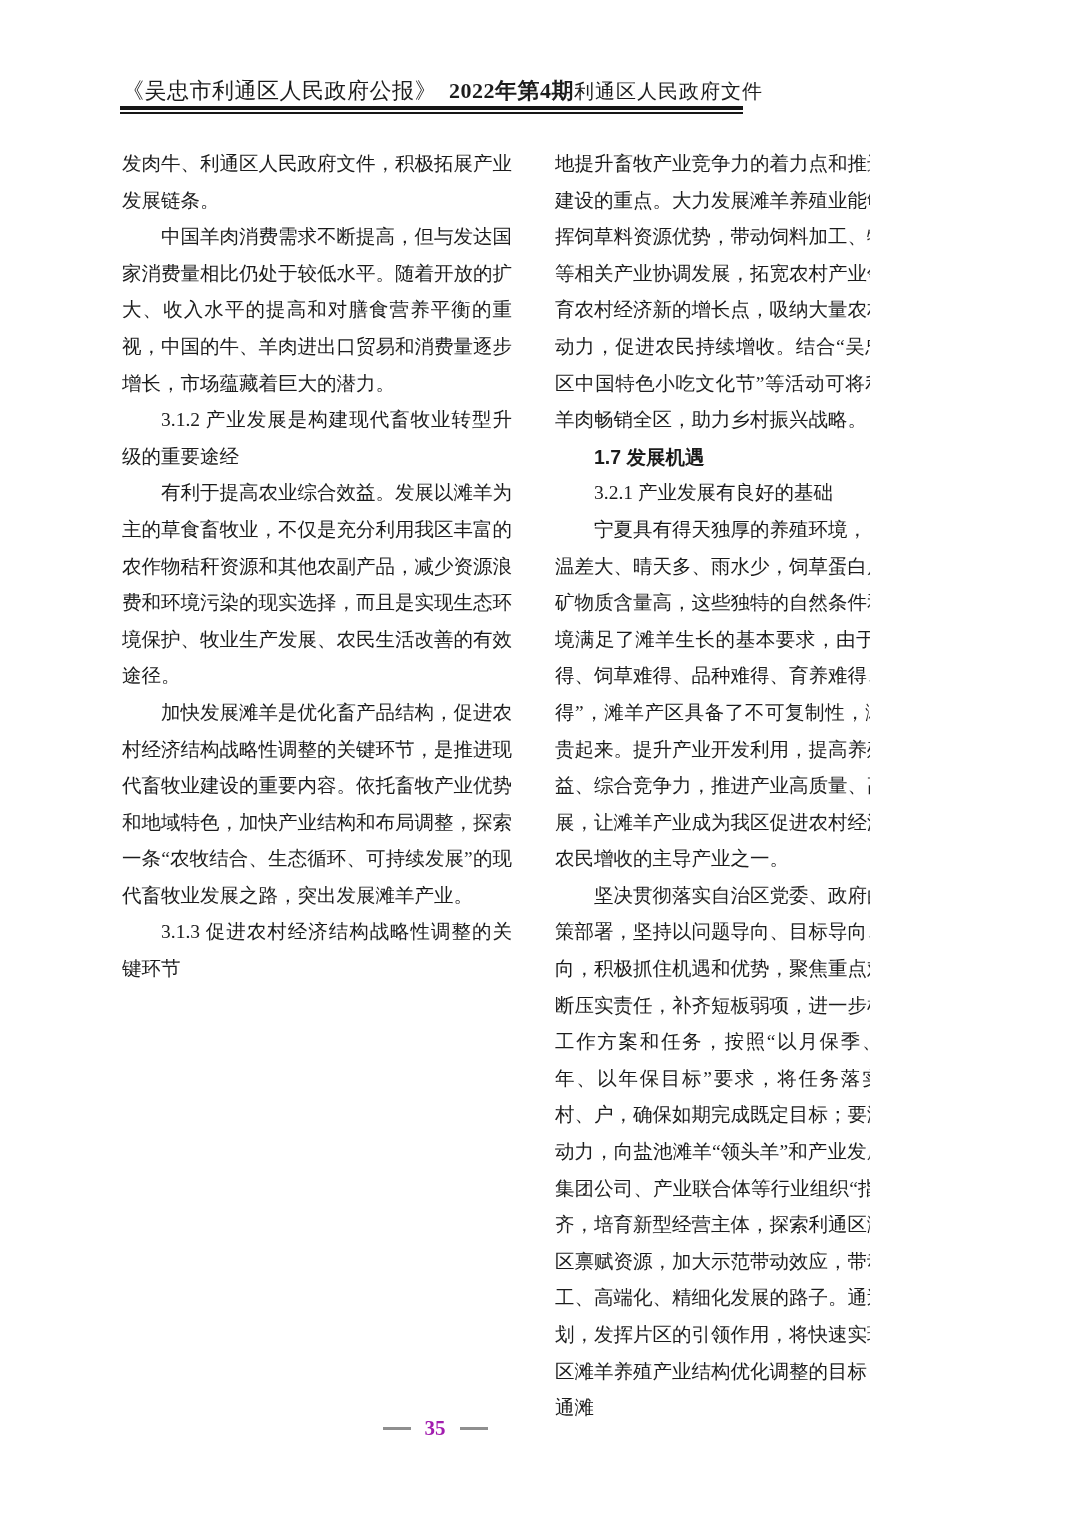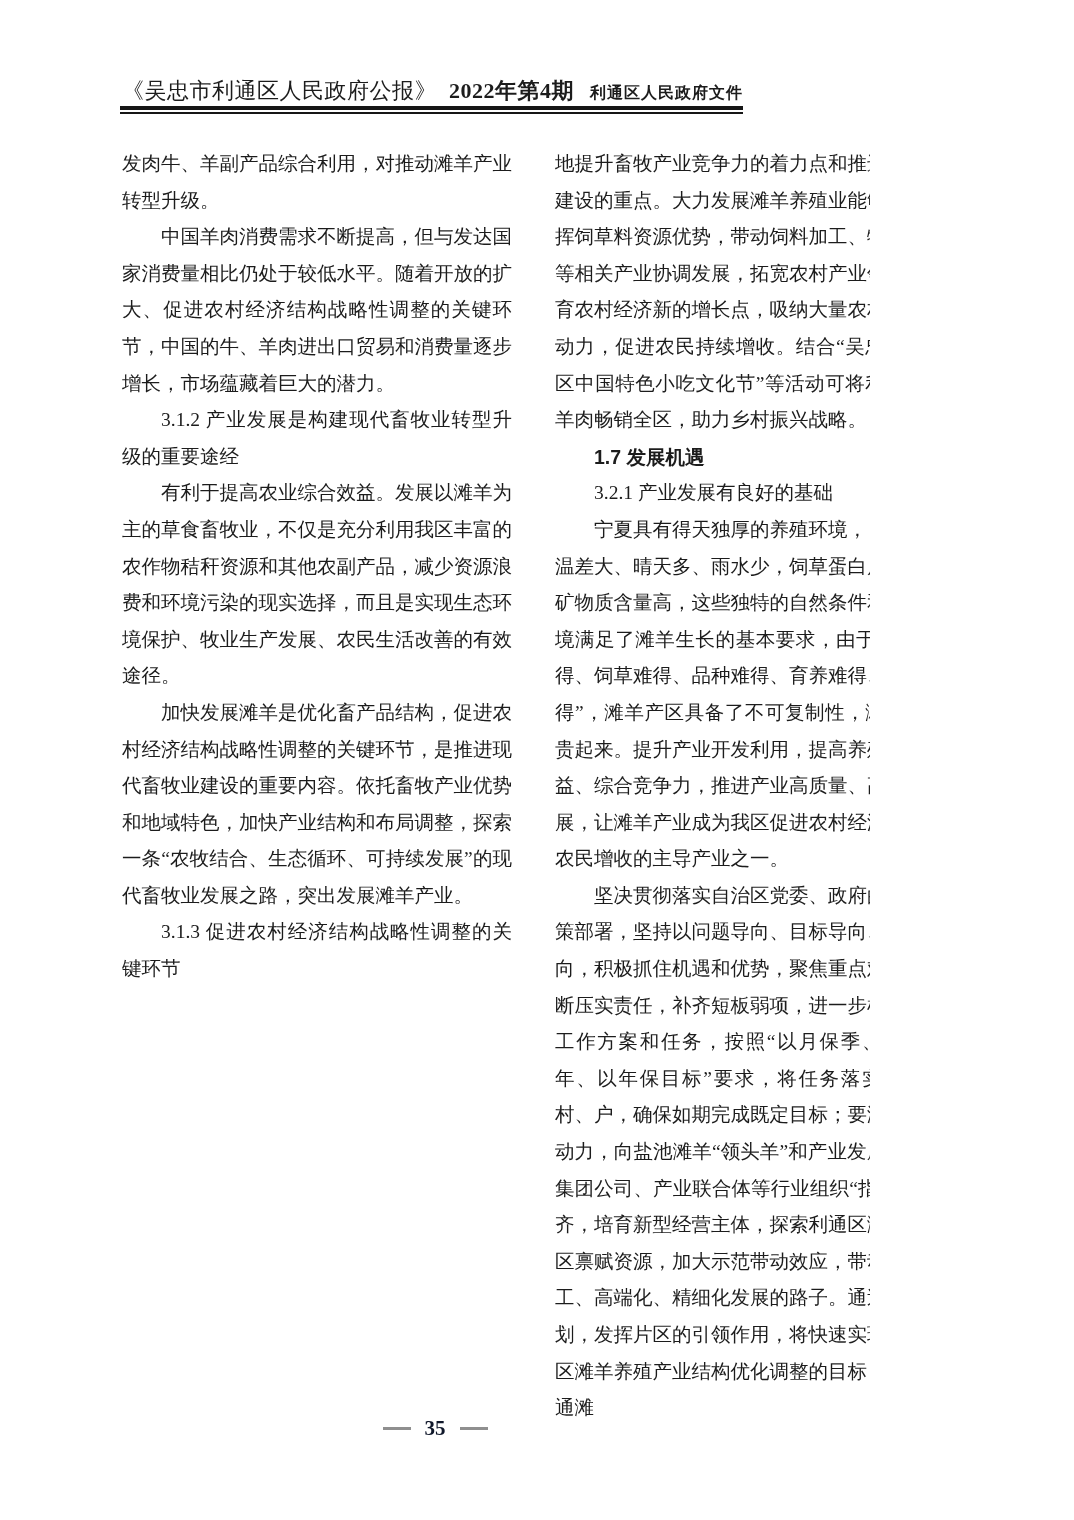--- a/index.html
+++ b/index.html
@@ -31,22 +31,22 @@
     letter-spacing: 0.5px;
     white-space: nowrap;
   }
   .header-issue {
     font-weight: bold;
     margin-left: 12px;
     font-size: 22px;
   }
   .header-right {
     font-family: "Liberation Sans", "DejaVu Sans", sans-serif;
-    font-weight: bold;
-    font-size: 16px;
+    font-weight: normal;
+    font-size: 20px;
     letter-spacing: 1px;
     white-space: nowrap;
   }
   
   .double-rule {
     position: absolute;
     left: 120px;
     right: 127px;
     top: 106px;
     border-top: 4px solid #161616;
@@ -97,42 +97,42 @@
   }
   .footer-dash {
     display: inline-block;
     width: 28px;
     height: 3px;
     background: #8f8f8f;
   }
   .page-number {
     font-size: 21px;
     font-weight: bold;
-    color: #0f172a;
+    color: #a21caf;
     line-height: 1;
   }
 </style>
 </head>
 <body>
 
 <div class="page">
 
   <div class="header">
     <div class="header-left">
       <span>《吴忠市利通区人民政府公报》</span><span class="header-issue">2022年第4期</span>
     </div>
     <div class="header-right">利通区人民政府文件</div>
   </div>
 
   <div class="double-rule"></div>
 
   <div class="columns">
     <div class="col">
-        <p class="para body noindent">发肉牛、羊副产品综合利用，对推动滩羊产业转型升级。</p>
-        <p class="para body">中国羊肉消费需求不断提高，但与发达国家消费量相比仍处于较低水平。随着开放的扩大、促进农村经济结构战略性调整的关键环节，中国的牛、羊肉进出口贸易和消费量逐步增长，市场蕴藏着巨大的潜力。</p>
+        <p class="para body noindent">发肉牛、利通区人民政府文件，积极拓展产业发展链条。</p>
+        <p class="para body">中国羊肉消费需求不断提高，但与发达国家消费量相比仍处于较低水平。随着开放的扩大、收入水平的提高和对膳食营养平衡的重视，中国的牛、羊肉进出口贸易和消费量逐步增长，市场蕴藏着巨大的潜力。</p>
         <p class="para body">3.1.2 产业发展是构建现代畜牧业转型升级的重要途经</p>
         <p class="para body">有利于提高农业综合效益。发展以滩羊为主的草食畜牧业，不仅是充分利用我区丰富的农作物秸秆资源和其他农副产品，减少资源浪费和环境污染的现实选择，而且是实现生态环境保护、牧业生产发展、农民生活改善的有效途径。</p>
         <p class="para body">加快发展滩羊是优化畜产品结构，促进农村经济结构战略性调整的关键环节，是推进现代畜牧业建设的重要内容。依托畜牧产业优势和地域特色，加快产业结构和布局调整，探索一条“农牧结合、生态循环、可持续发展”的现代畜牧业发展之路，突出发展滩羊产业。</p>
         <p class="para body">3.1.3 促进农村经济结构战略性调整的关键环节</p>
       </div>
     <div class="col">
         <p class="para body noindent">地提升畜牧产业竞争力的着力点和推进新农村建设的重点。大力发展滩羊养殖业能够充分发挥饲草料资源优势，带动饲料加工、物流运销等相关产业协调发展，拓宽农村产业领域，培育农村经济新的增长点，吸纳大量农村富余劳动力，促进农民持续增收。结合“吴忠市利通区中国特色小吃文化节”等活动可将利通区滩羊肉畅销全区，助力乡村振兴战略。</p>
         <p class="para heading-bold">1.7 发展机遇</p>
         <p class="para body">3.2.1 产业发展有良好的基础</p>
         <p class="para body">宁夏具有得天独厚的养殖环境，日照长、温差大、晴天多、雨水少，饲草蛋白质和土壤矿物质含量高，这些独特的自然条件和地理环境满足了滩羊生长的基本要求，由于“气候难得、饲草难得、品种难得、育养难得、产量难得”，滩羊产区具备了不可复制性，滩羊也名贵起来。提升产业开发利用，提高养殖综合效益、综合竞争力，推进产业高质量、高效益发展，让滩羊产业成为我区促进农村经济发展和农民增收的主导产业之一。</p>

